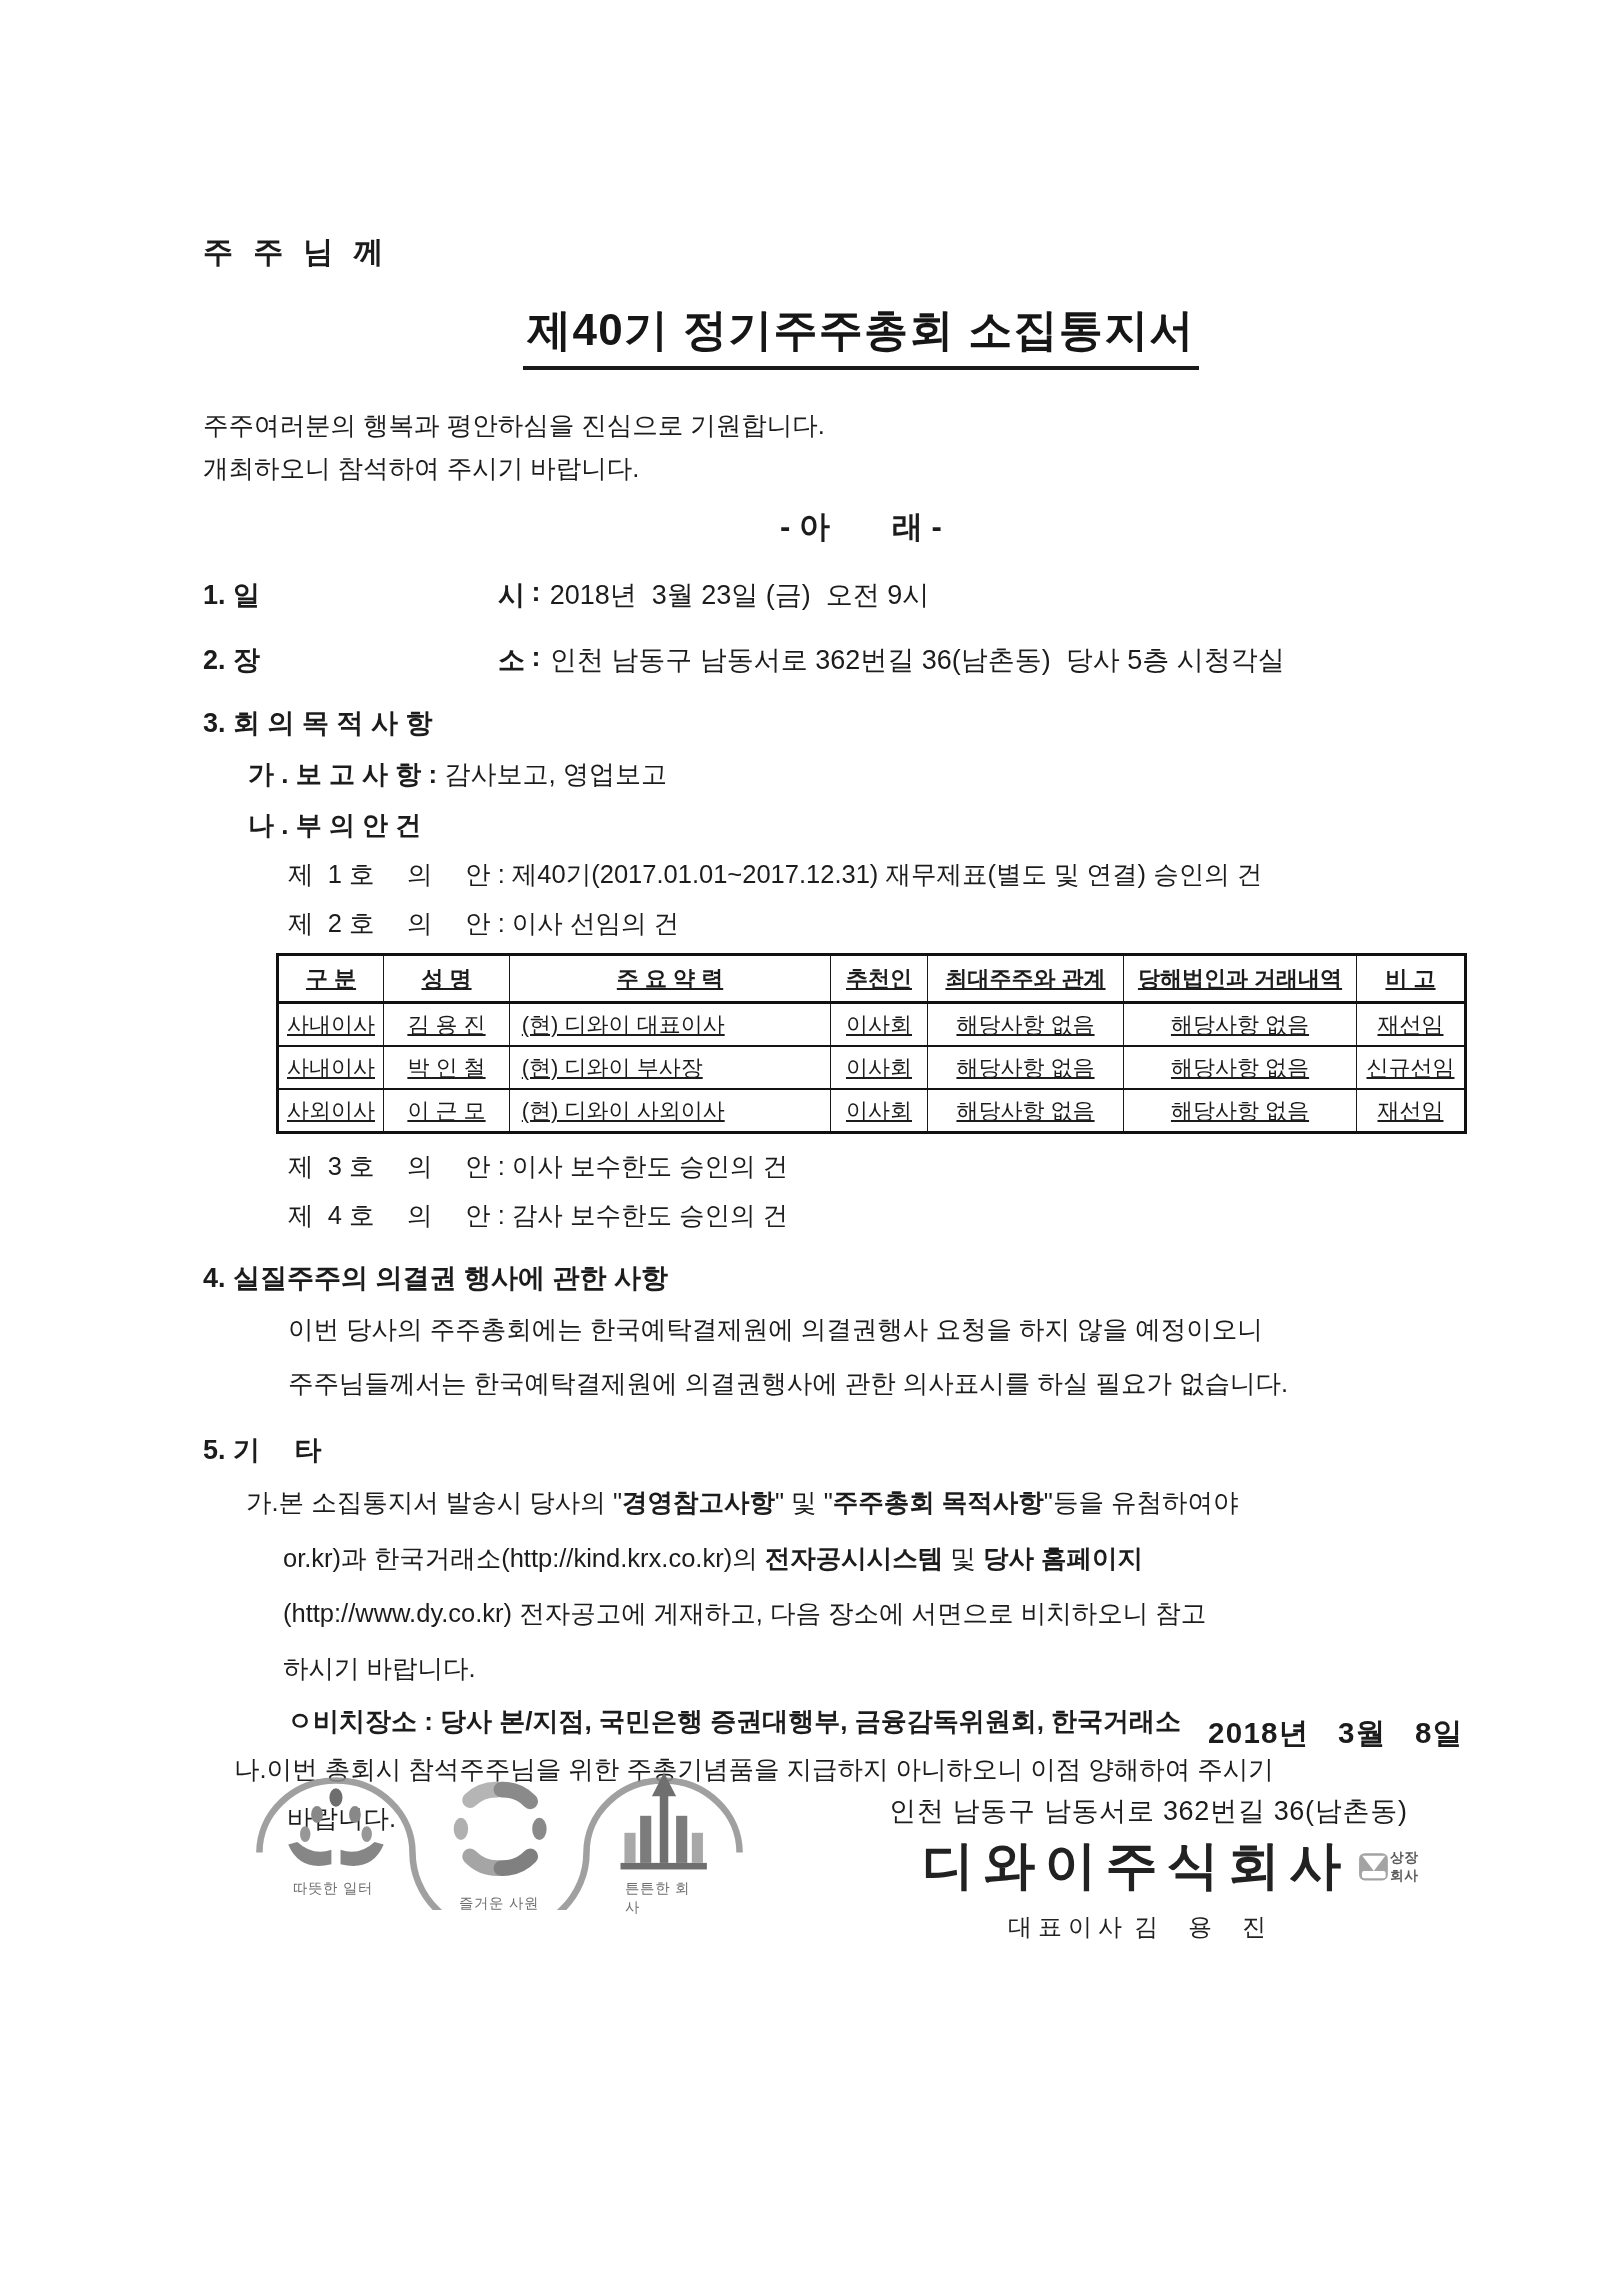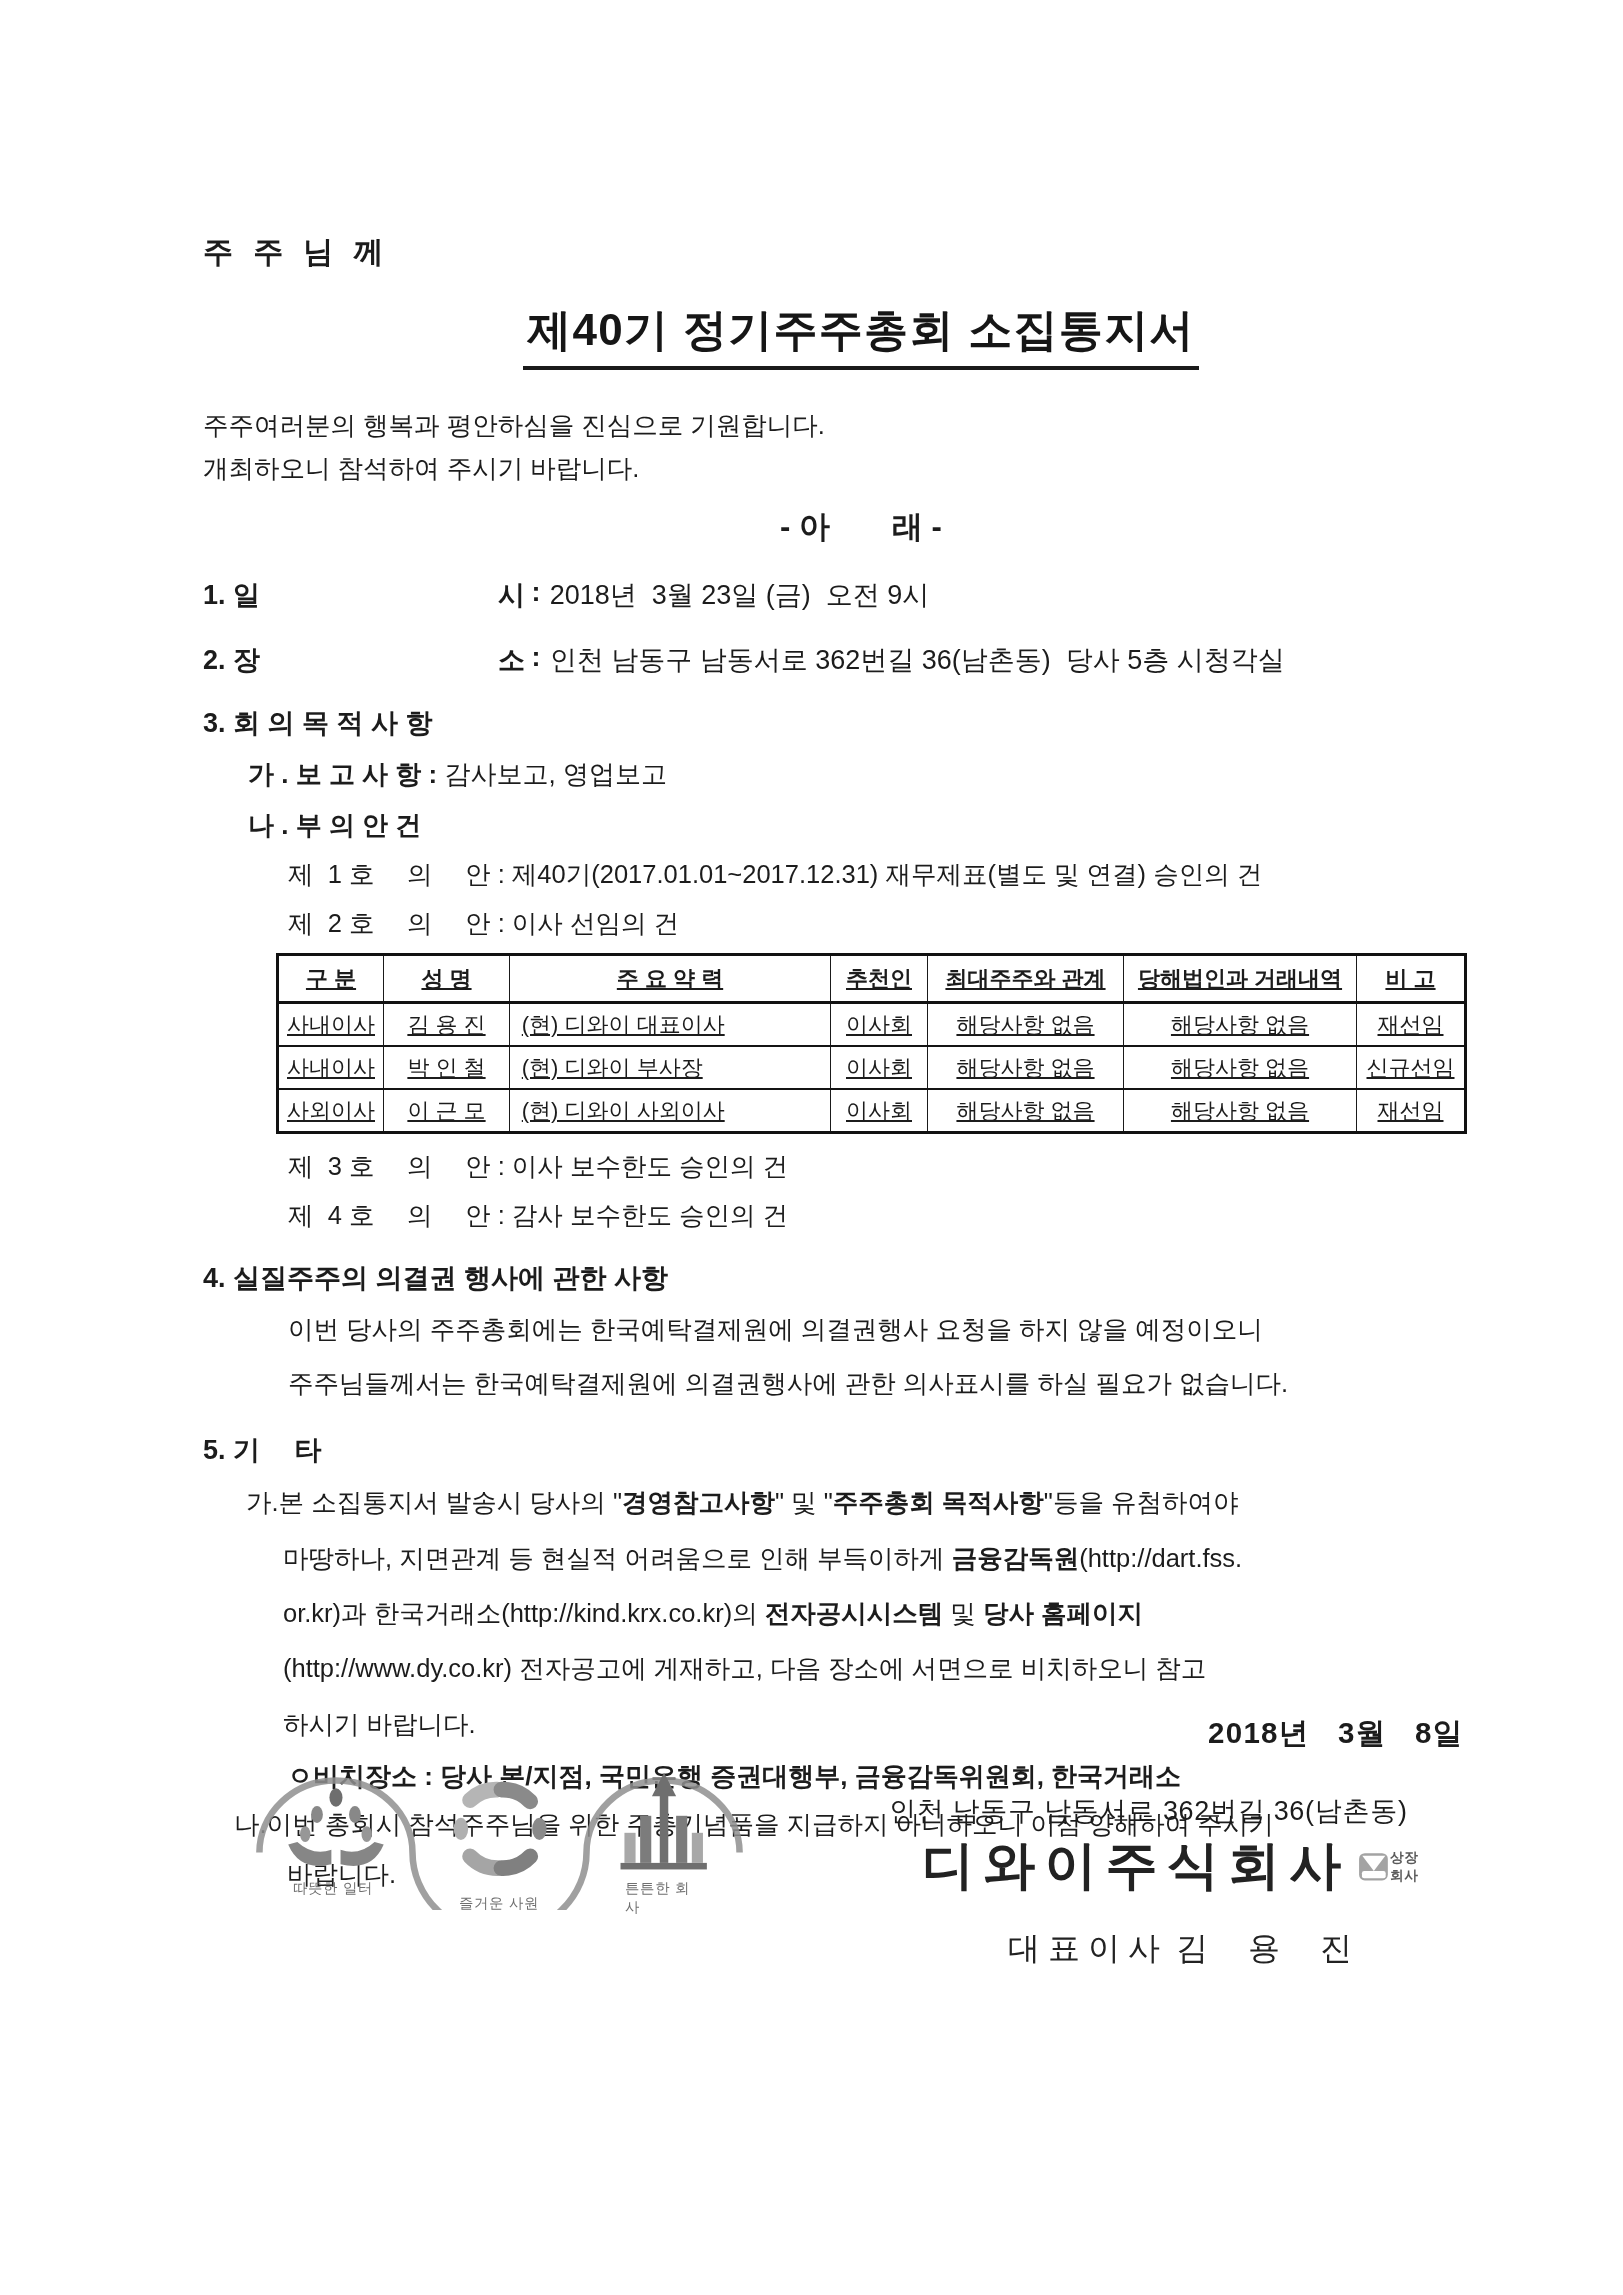--- a/index.html
+++ b/index.html
@@ -43,21 +43,21 @@
   .loc{margin-top:14.4px;margin-left:84px;font-size:26px;font-weight:bold;}
   .na{margin-top:13px;margin-left:31px;font-size:25.5px;}
   .na2{margin-top:14.4px;margin-left:84px;font-size:25.5px;}
   .footer-date{position:absolute;left:1208px;top:1714px;font-size:29.5px;font-weight:bold;letter-spacing:1.3px;}
   .footer-addr{position:absolute;left:889px;top:1793px;font-size:27px;letter-spacing:0.7px;}
   .company-row{position:absolute;left:922px;top:1831px;display:flex;align-items:flex-start;}
   .company{font-size:52px;font-weight:bold;letter-spacing:9.2px;color:#222;}
   .stamp{margin-left:7.9px;margin-top:9.2px;display:flex;flex-direction:row;align-items:center;width:63px;}
   .stamp-label{font-size:13.7px;font-weight:bold;color:#5a5a5a;letter-spacing:0.7px;margin-top:-1.3px;}
   .ceo{position:absolute;left:1008px;top:1911px;font-family:"Liberation Serif","DejaVu Serif",serif;
-       font-size:32px;color:#222;margin-top:16px;}
+       font-size:24px;color:#222;}
   .logos{position:absolute;left:254px;top:1753px;width:491px;height:190px;}
   .logo-label{position:absolute;font-size:14.4px;color:#6f6f6f;letter-spacing:0.7px;transform:translateX(-50%);}
   .ll-1{left:79px;top:126px;}
   .ll-2{left:245px;top:141px;}
   .ll-3{left:411px;top:126px;}
 </style>
 </head>
 <body>
 
 <div class="page">
@@ -162,21 +162,20 @@
     <div class="prop line">제  4 호　 의　 안 : 감사 보수한도 승인의 건</div>
 
     <div class="h-num line">4. 실질주주의 의결권 행사에 관한 사항</div>
     <div class="s4line line">이번 당사의 주주총회에는 한국예탁결제원에 의결권행사 요청을 하지 않을 예정이오니</div>
     <div class="s4line line">주주님들께서는 한국예탁결제원에 의결권행사에 관한 의사표시를 하실 필요가 없습니다.</div>
 
     <div class="h-num line">5. 기　 타</div>
 
     <div class="ga line"><span>가.본 소집통지서 발송시 당사의 "</span><b>경영참고사항</b><span>" 및 "</span><b>주주총회 목적사항</b><span>"등을 유첨하여야</span></div>
 
-    <div class="ga ga-cont line"><span>마땅하나, 지면관계 등 현실적 어려움으로 인해 부득이하게 </span><b>금융감독원</b><span>(http://dart.fss.</span></div>
 
     <div class="ga ga-cont line"><span>or.kr)과 한국거래소(http://kind.krx.co.kr)의 </span><b>전자공시시스템</b><span> 및 </span><b>당사 홈페이지</b></div>
 
     <div class="ga ga-cont line">(http://www.dy.co.kr) 전자공고에 게재하고, 다음 장소에 서면으로 비치하오니 참고</div>
     <div class="ga ga-cont line">하시기 바랍니다.</div>
 
     <div class="loc line">ㅇ비치장소 : 당사 본/지점, 국민은행 증권대행부, 금융감독위원회, 한국거래소</div>
 
     <div class="na line">나.이번 총회시 참석주주님을 위한 주총기념품을 지급하지 아니하오니 이점 양해하여 주시기</div>
     <div class="na2 line">바랍니다.</div>

